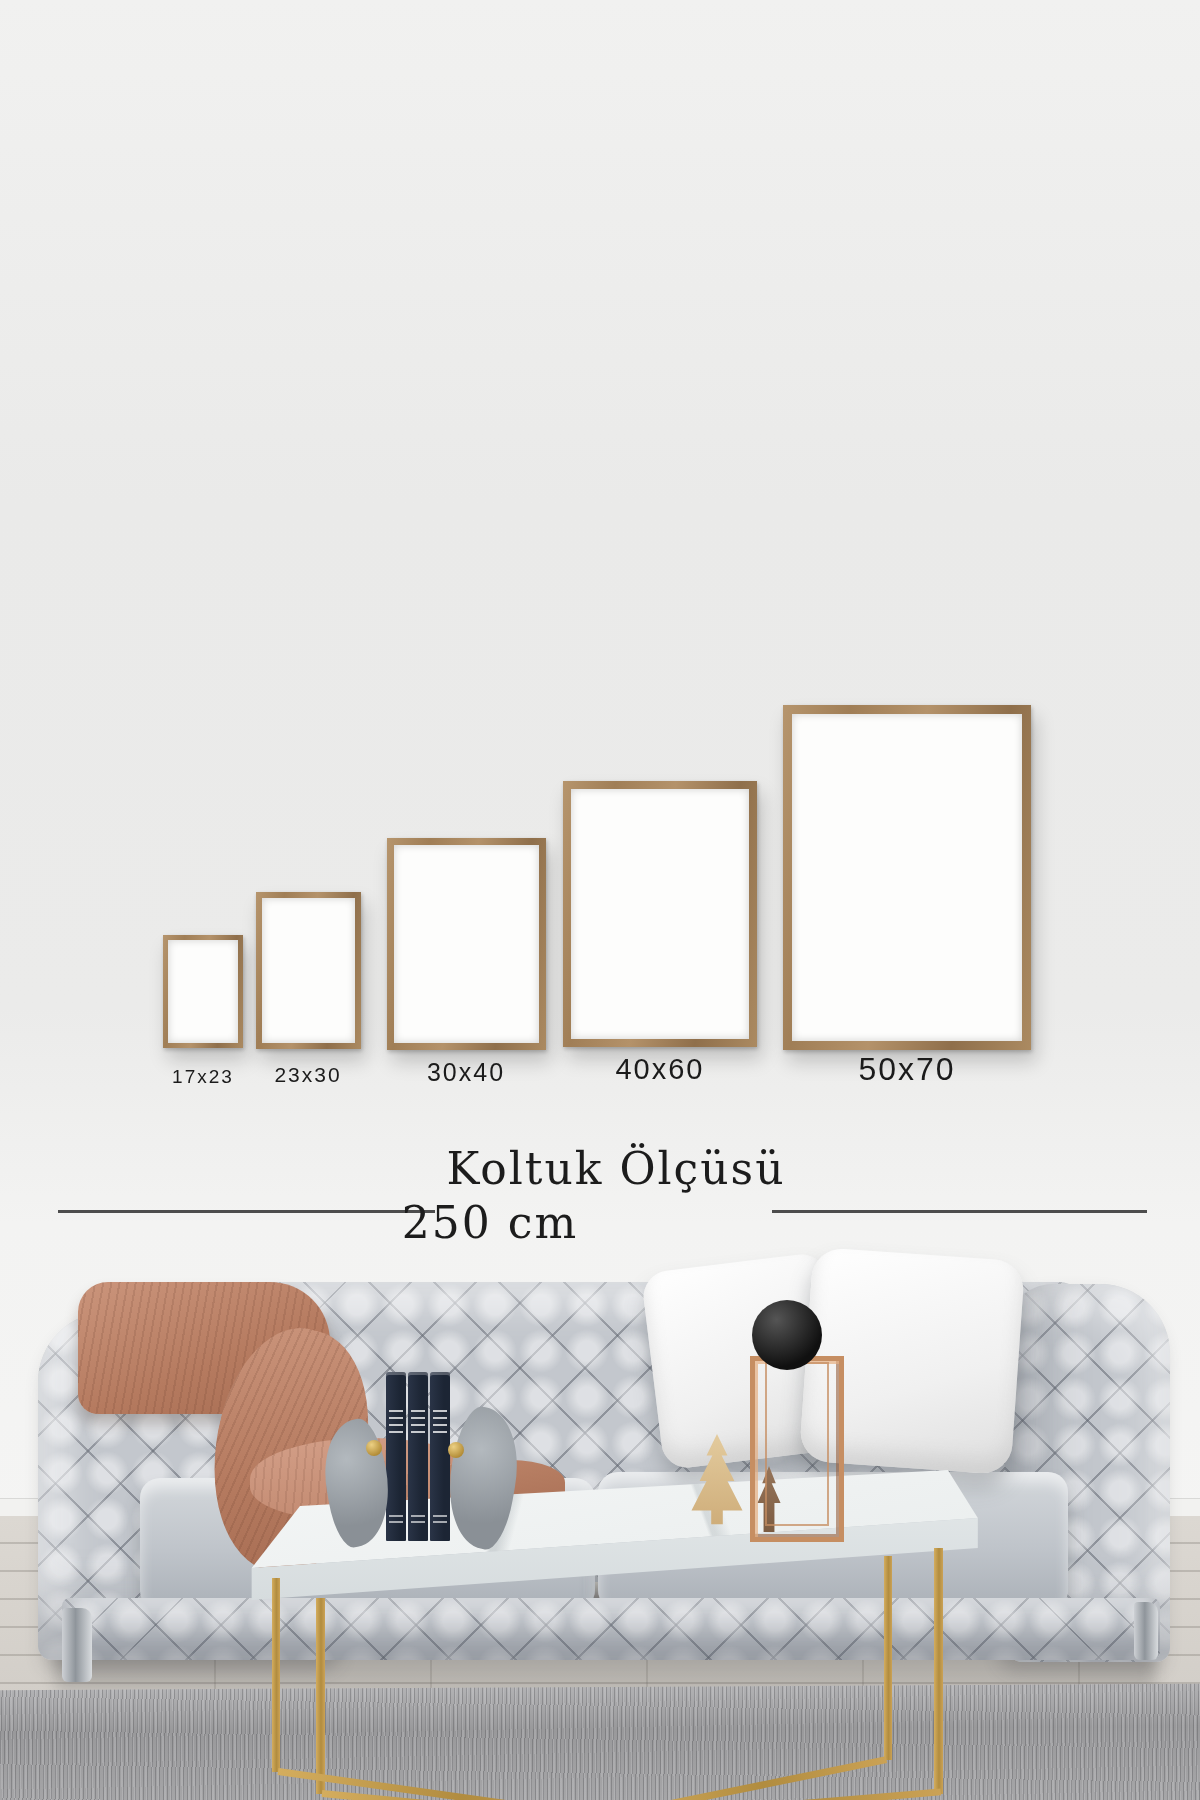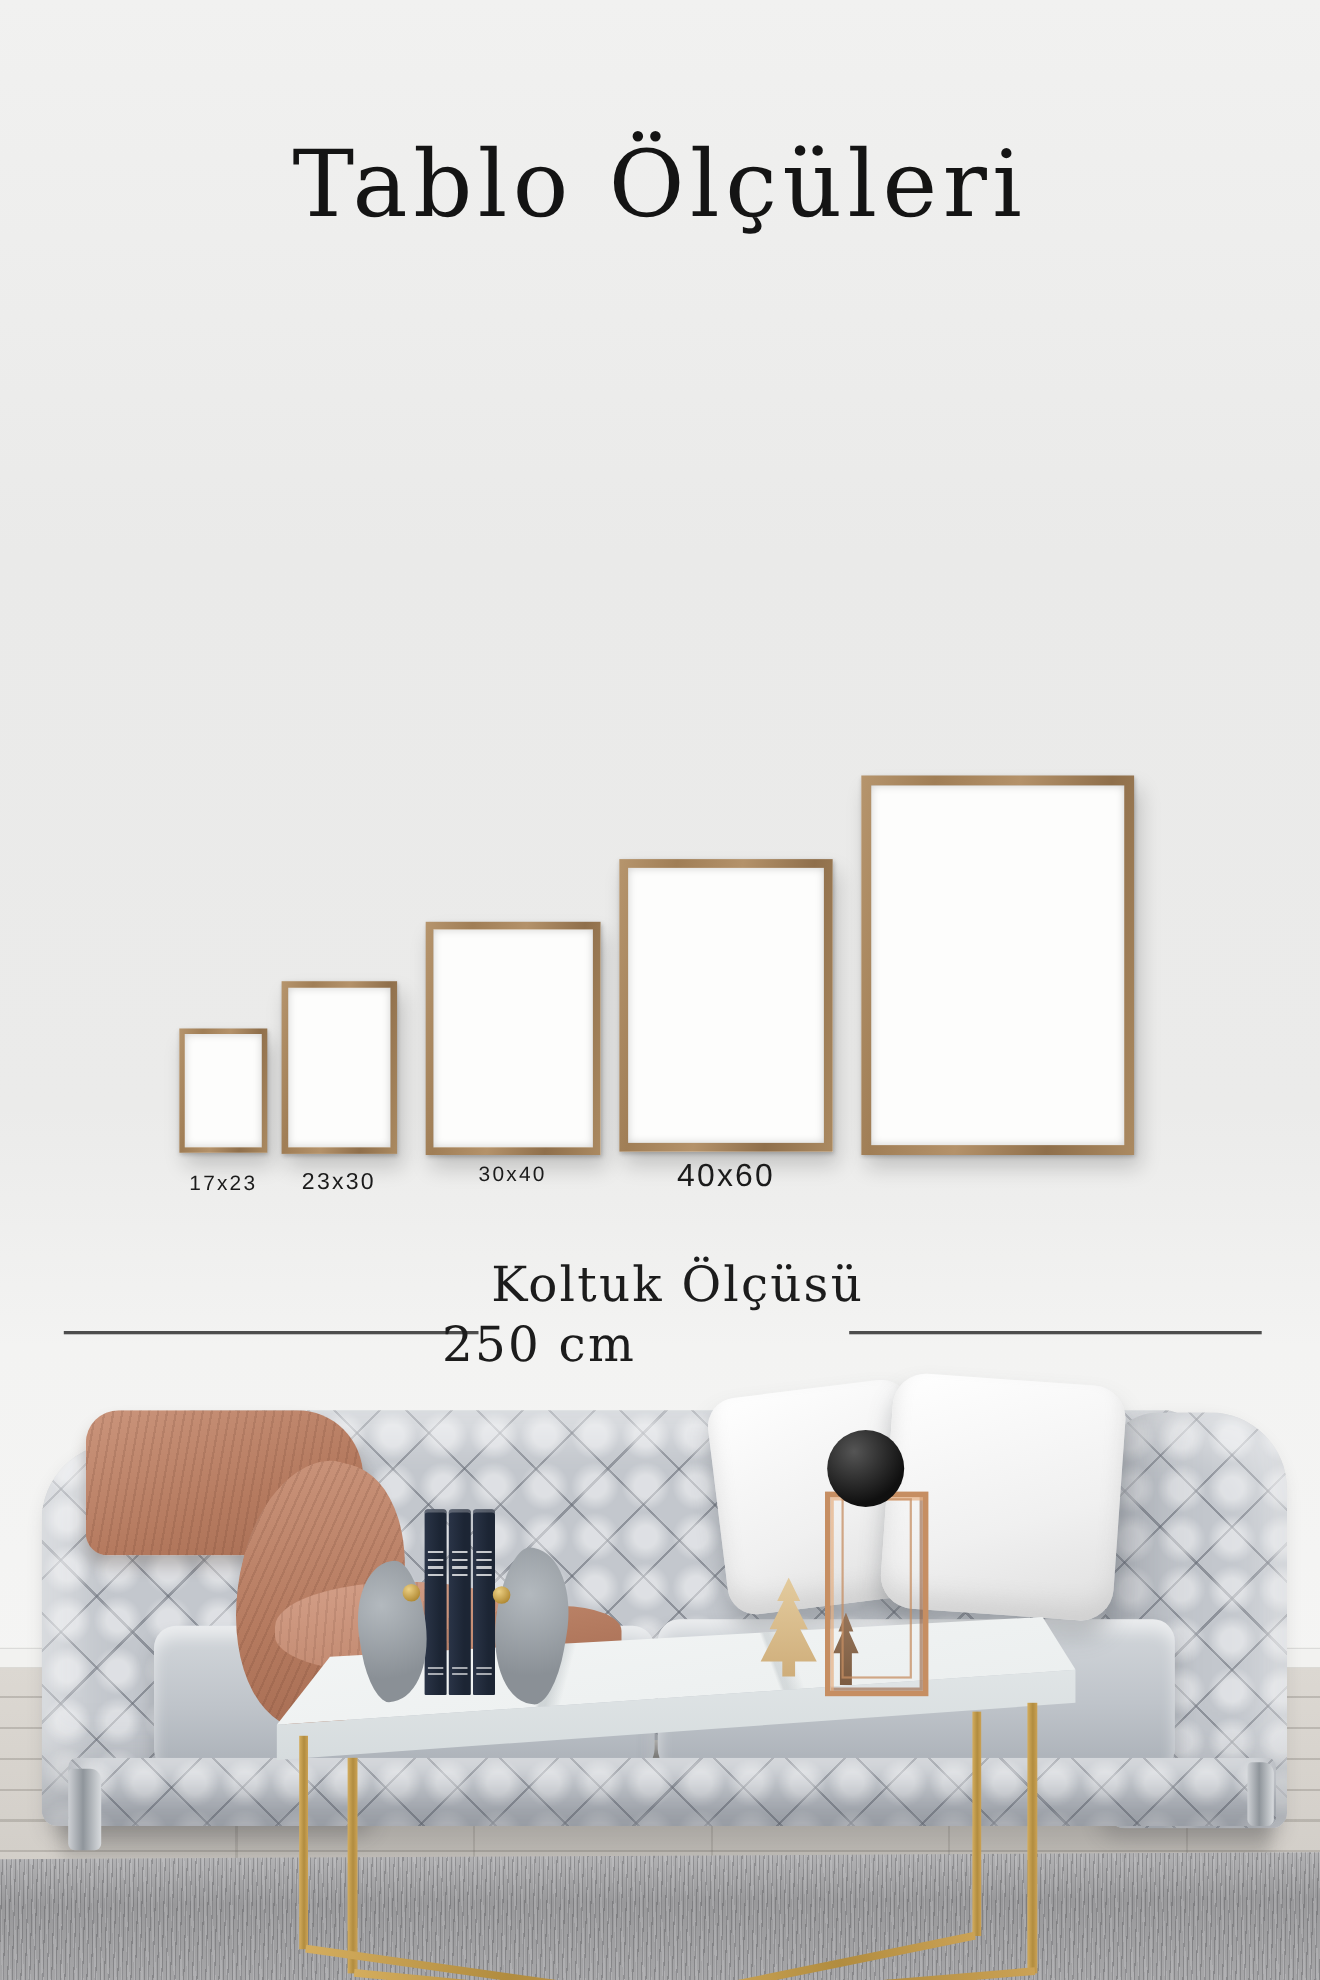--- a/index.html
+++ b/index.html
@@ -32,21 +32,21 @@
   .f3{left:387px;top:838px;width:159px;height:212px;}  .f3 .mat{inset:7px;}
   .f4{left:563px;top:781px;width:194px;height:266px;}  .f4 .mat{inset:8px;}
   .f5{left:783px;top:705px;width:248px;height:345px;}  .f5 .mat{inset:9px;}
   .size-label{
     position:absolute;text-align:center;
     font-family:"Liberation Sans",sans-serif;font-weight:400;
     letter-spacing:2px;color:#1b1b1b;
   }
   .l1{left:143px;top:1066px;width:120px;font-size:19px;}
   .l2{left:238px;top:1063px;width:140px;font-size:21px;}
-  .l3{left:366px;top:1058px;width:200px;font-size:19px;}
+  .l3{left:366px;top:1058px;width:200px;font-size:25px;}
   .l4{left:543px;top:1053px;width:234px;font-size:29px;}
   .l5{left:763px;top:1051px;width:288px;font-size:32px;}
   
   .measure-title{position:absolute;left:16px;top:1143px;width:1200px;text-align:center;font-size:44px;letter-spacing:2px;color:#1c1c1c;}
   .measure-value{position:absolute;left:0;top:1197px;width:980px;text-align:center;font-size:44px;letter-spacing:2px;color:#1c1c1c;}
   .rule{position:absolute;top:1210px;height:3px;background:#4d4d4d;}
   .rule-left{left:58px;width:377px;}
   .rule-right{left:772px;width:375px;}
   
   .photo{position:absolute;left:0;top:1150px;width:1200px;height:650px;overflow:hidden;}
@@ -157,21 +157,20 @@
     box-shadow:inset 3px 3px 0 rgba(230,175,130,.7),inset -3px -3px 0 rgba(150,95,60,.6);}
   .stand-inner{left:765px;top:212px;width:60px;height:160px;border:2px solid rgba(198,142,98,.75);}
   .sphere{left:752px;top:150px;width:70px;height:70px;border-radius:50%;
     background:radial-gradient(circle at 35% 28%,#555,#101010 70%);}
 </style>
 </head>
 <body>
 
 <div class="page">
 
-  <div class="title">Tablo Ölçüleri</div>
 
   <div class="intro">
   </div>
 
   <div class="frame f1">
       <div class="mat"></div>
     </div>
   <div class="frame f2">
       <div class="mat"></div>
     </div>
@@ -182,20 +181,21 @@
       <div class="mat"></div>
     </div>
   <div class="frame f5">
       <div class="mat"></div>
     </div>
 
   <div class="size-label l1">17x23</div>
   <div class="size-label l2">23x30</div>
   <div class="size-label l3">30x40</div>
   <div class="size-label l4">40x60</div>
+  <div class="size-label l5">50x70</div>
 
   <div class="rule rule-left"></div>
   <div class="rule rule-right"></div>
   <div class="measure-title">Koltuk Ölçüsü</div>
   <div class="measure-value">250 cm</div>
 
   <div class="photo">
     <div class="baseboard"></div>
     <div class="floor"></div>
     <div class="floor-shadow"></div>

